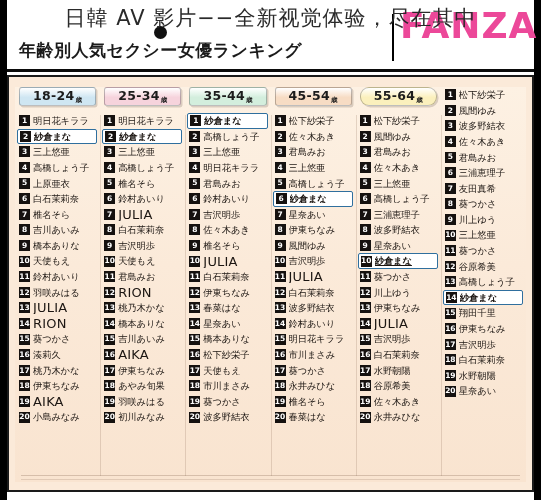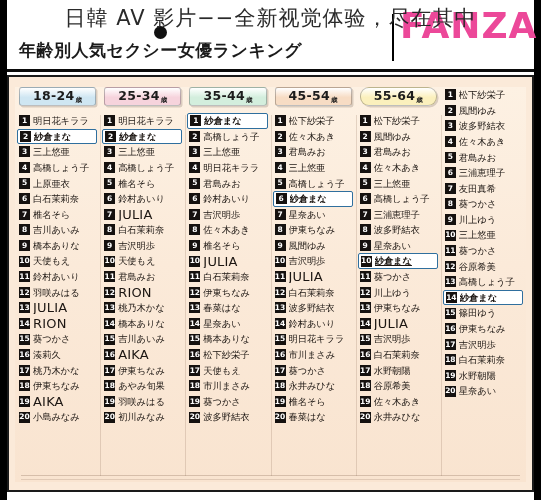--- a/index.html
+++ b/index.html
@@ -782,21 +782,21 @@
               <div class="rank-row">
                 <span class="rank-badge">13</span>
                 <span class="rank-name">高橋しょう子</span>
               </div>
               <div class="rank-row hl">
                 <span class="rank-badge">14</span>
                 <span class="rank-name">紗倉まな</span>
               </div>
               <div class="rank-row">
                 <span class="rank-badge">15</span>
-                <span class="rank-name">篠田ゆう</span>
+                <span class="rank-name">翔田千里</span>
               </div>
               <div class="rank-row">
                 <span class="rank-badge">16</span>
                 <span class="rank-name">伊東ちなみ</span>
               </div>
               <div class="rank-row">
                 <span class="rank-badge">17</span>
                 <span class="rank-name">吉沢明歩</span>
               </div>
               <div class="rank-row">

